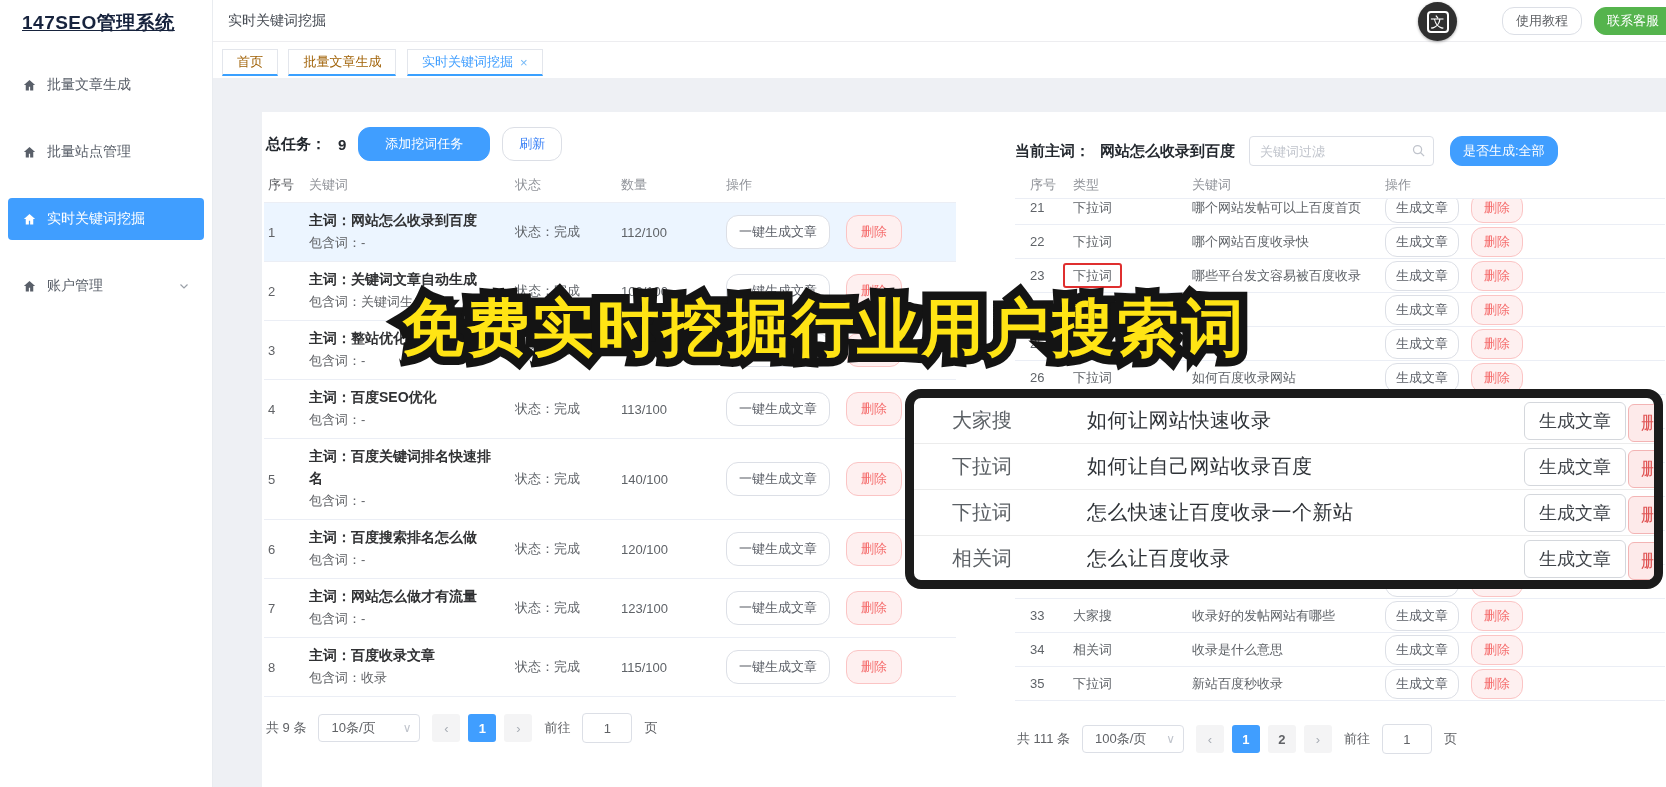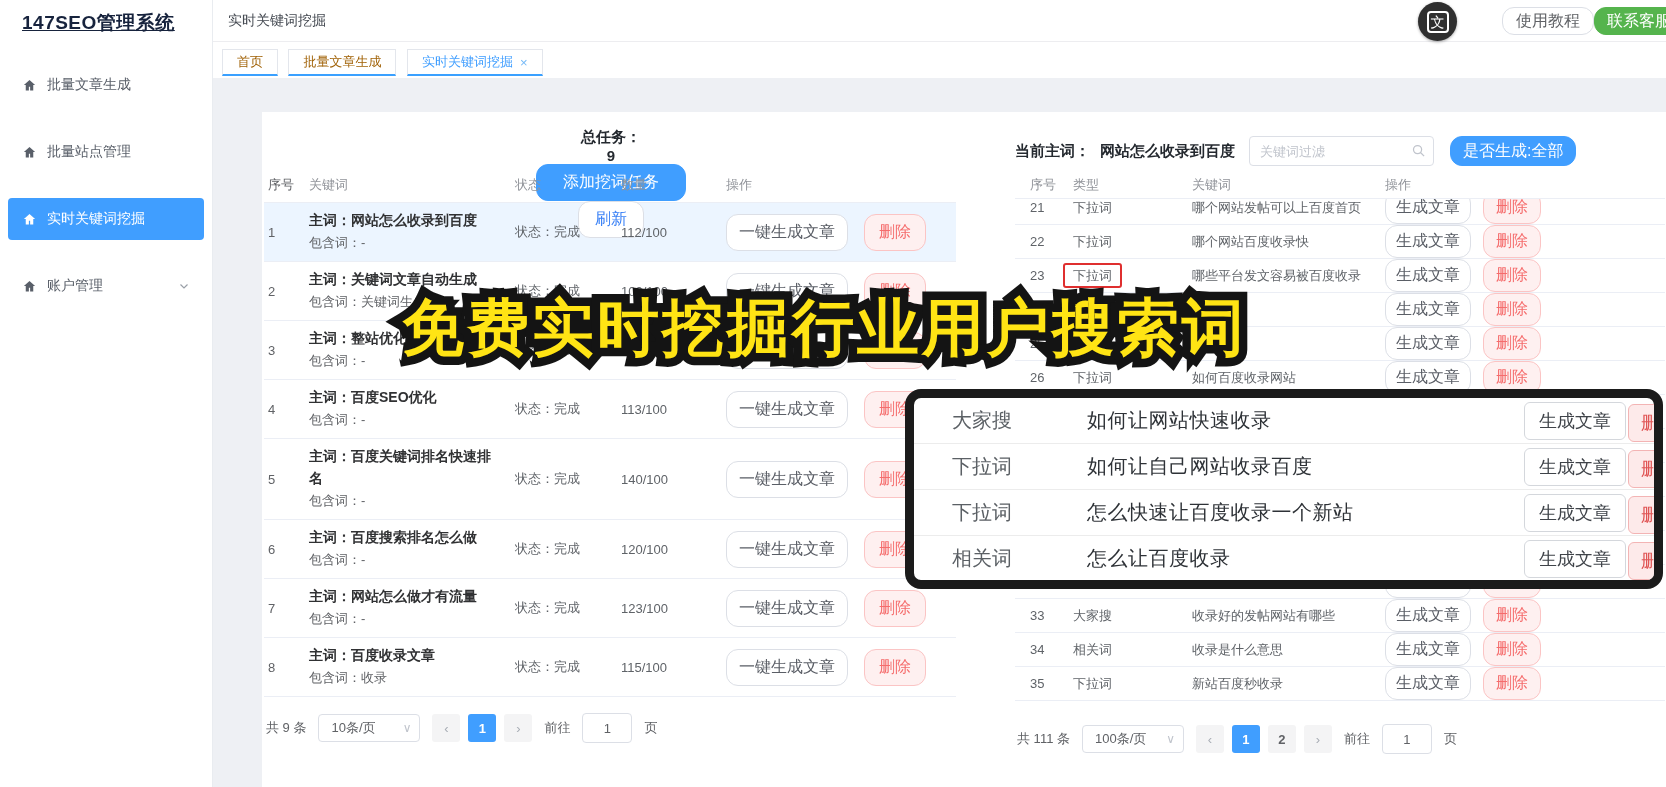--- a/index.html
+++ b/index.html
@@ -13,40 +13,40 @@
   .side-menu{position:absolute;left:8px;right:8px;top:64px;}
   .side-item{height:42px;margin-bottom:25px;display:flex;align-items:center;gap:10px;padding-left:14px;
              font-size:14px;color:#595f69;border-radius:4px;cursor:pointer;}
   .side-item.active{background:#409EFF;color:#fff;}
   .side-item svg{flex:0 0 auto;}
   .side-chevron{margin-left:auto;margin-right:14px;color:#9aa0a8;}
 
   
   .topbar{position:absolute;left:212px;top:0;width:1454px;height:41px;background:#fff;border-bottom:1px solid #ededf0;z-index:10;}
   .breadcrumb{position:absolute;left:16px;top:12px;font-size:14px;color:#454a52;}
-  .btn{border-radius:12px;font-size:16px;cursor:pointer;font-family:inherit;}
+  .btn{border-radius:12px;font-size:13px;cursor:pointer;font-family:inherit;}
   .btn-tutorial{position:absolute;left:1290px;top:7px;height:28px;padding:0 13px;background:#fff;border:1px solid #dcdfe6;color:#606266;}
   .btn-contact{position:absolute;left:1382px;top:7px;height:28px;width:110px;background:#55b44d;border:1px solid #55b44d;color:#fff;text-align:left;padding-left:12px;}
   .float-badge{position:absolute;left:1418px;top:2px;width:39px;height:39px;border-radius:50%;background:#2f2f2f;
                display:flex;align-items:center;justify-content:center;z-index:30;box-shadow:0 1px 3px rgba(0,0,0,.35);}
   .float-badge span{border:2px solid #fff;border-radius:4px;padding:0 2px;font-size:14px;line-height:18px;color:#fff;}
 
   
   .tabbar{position:absolute;left:212px;top:41px;width:1454px;height:37px;background:#fff;padding:8px 0 0 10px;box-sizing:border-box;z-index:9;}
   .tab{display:inline-flex;align-items:center;gap:7px;height:24px;padding:0 14px;margin-right:6px;background:#fff;
        border:1px solid #e3e6ec;border-bottom:2px solid #3aa0ff;font-size:13px;color:#a16207;cursor:pointer;}
   .tab.active{color:#409EFF;}
   .tab-close{font-size:13px;color:#74b9f7;line-height:1;}
 
   
   .card{position:absolute;left:262px;top:112px;width:1404px;height:675px;background:#fff;z-index:1;}
 
   
   .tasks-panel{position:absolute;left:2px;top:16px;width:692px;}
-  .toolbar{display:flex;align-items:center;height:32px;padding-left:2px;flex-direction:column;}
+  .toolbar{display:flex;align-items:center;gap:12px;height:32px;padding-left:2px;}
   .total-label,.total-value{font-size:15px;font-weight:bold;color:#24292f;}
   .btn-primary{background:#409EFF;border:1px solid #409EFF;color:#fff;padding:7px 26px;}
   .btn-plainbar{background:#fff;border:1px solid #dcdfe6;color:#3b82f6;padding:7px 16px;}
   .t-head{display:grid;grid-template-columns:45px 206px 106px 105px 1fr;align-items:center;height:34px;margin-top:8px;
           color:#909399;font-size:13px;border-bottom:1px solid #ebeef5;}
   .t-row{display:grid;grid-template-columns:45px 206px 106px 105px 1fr;align-items:center;padding:6px 0;border-bottom:1px solid #ebeef5;font-size:13px;color:#5f6368;}
   .t-row.highlight{background:#ecf5ff;}
   .c-idx{padding-left:4px;color:#606266;}
   .t-title{font-size:14px;font-weight:bold;color:#303133;line-height:22px;width:190px;}
   .t-sub{font-size:13px;color:#606266;line-height:24px;}

